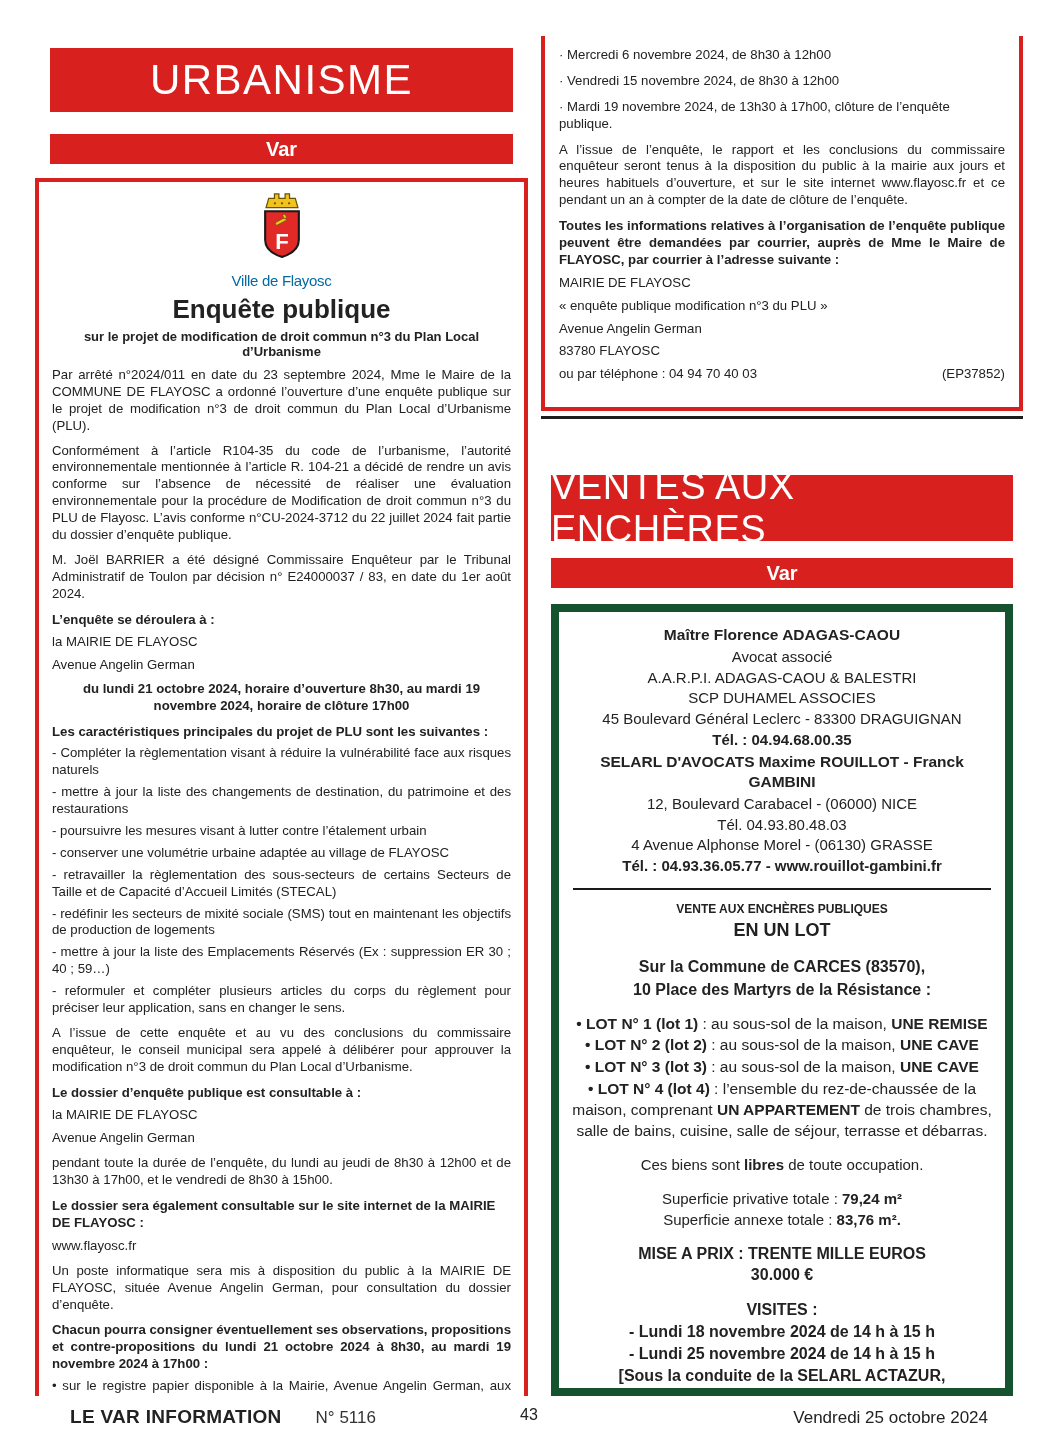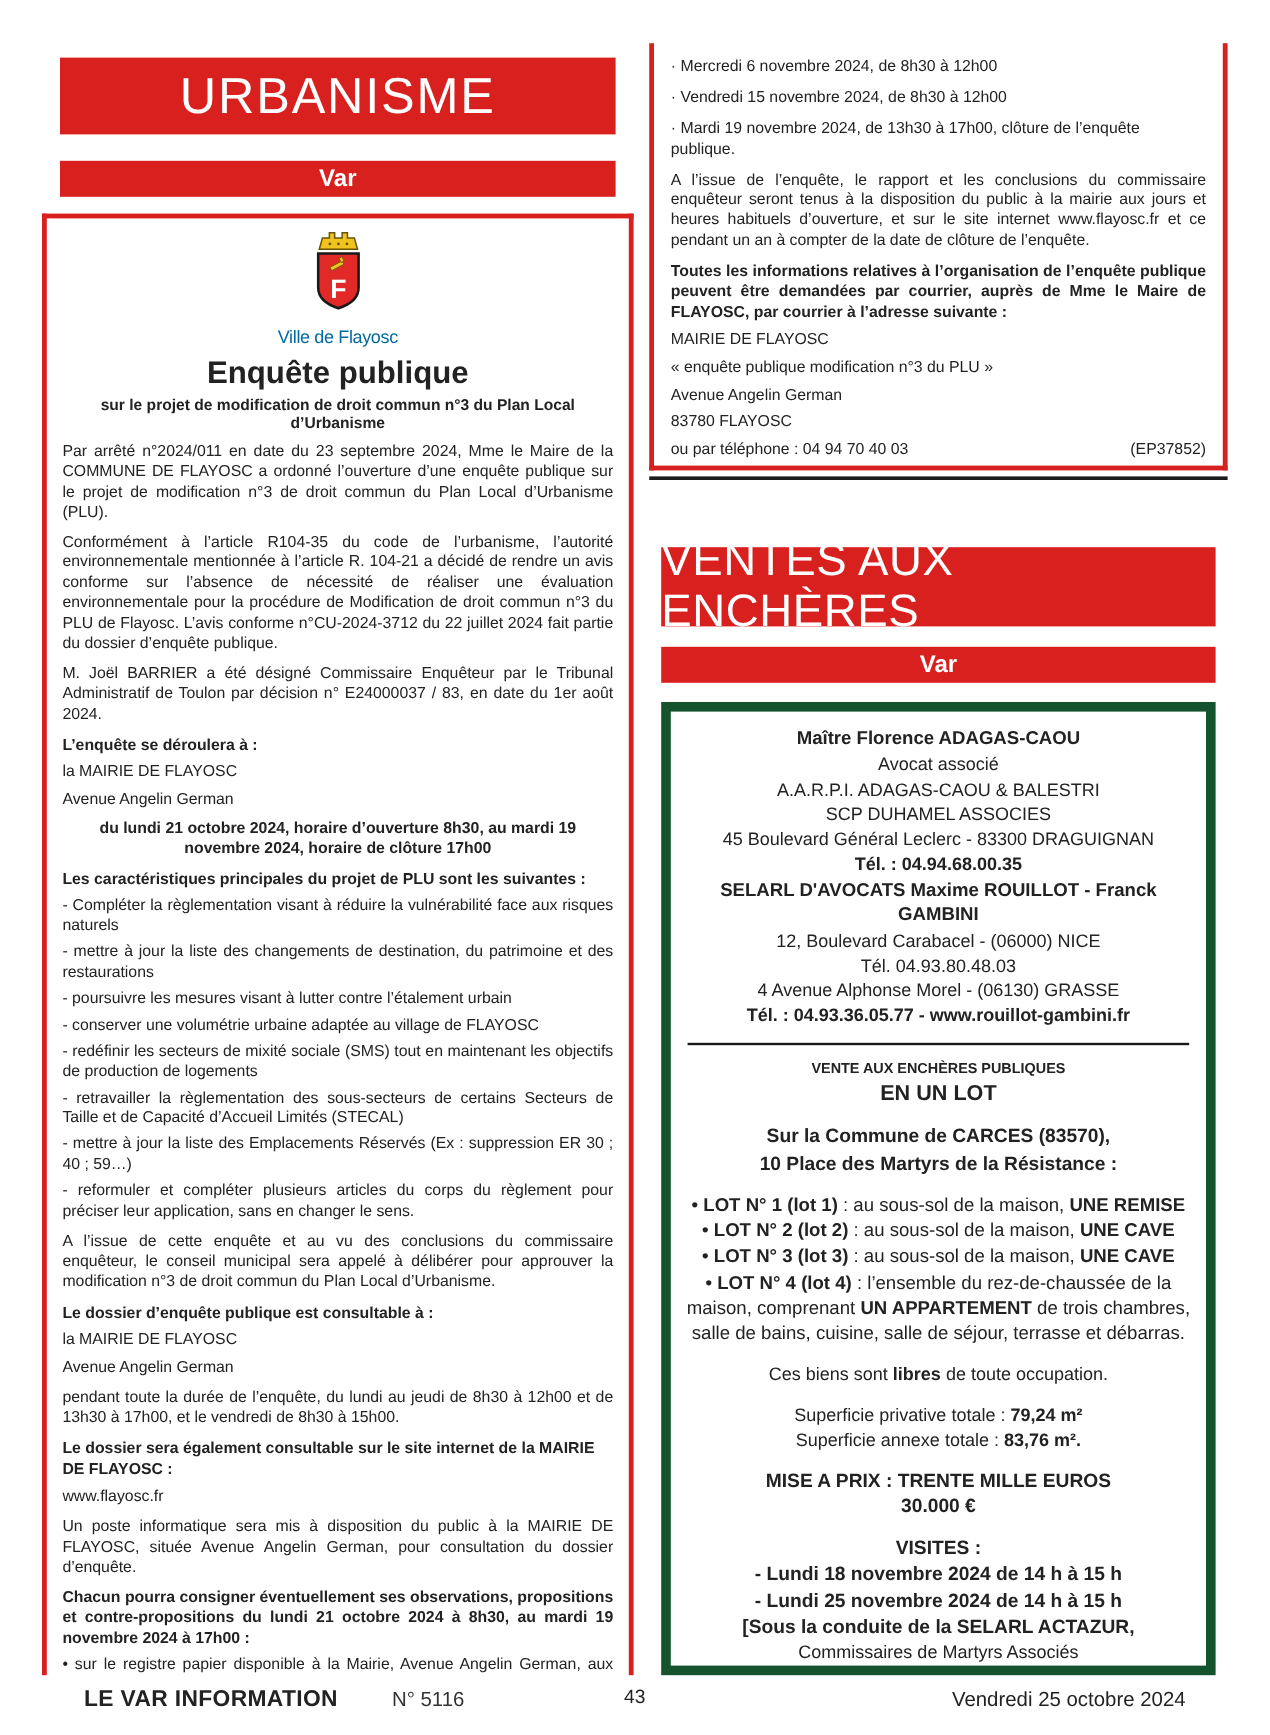--- a/index.html
+++ b/index.html
@@ -17,21 +17,21 @@
 
   
   .banner{background:var(--red);color:#fff;display:flex;align-items:center;justify-content:center;}
   .banner-main{margin:12px 15px 0;height:64px;font-size:42px;letter-spacing:1.5px;}
   .banner-region{margin:22px 15px 0;height:30px;font-size:20px;font-weight:700;}
   .banner-ventes{margin:56px 10px 0;height:66px;font-size:38px;letter-spacing:.5px;}
   .banner-region2{margin:17px 10px 0;height:30px;font-size:20px;font-weight:700;}
 
   
   .ep-box-left{margin-top:14px;border:4px solid var(--red);border-bottom:none;padding:6px 13px 0;flex:1;overflow:hidden;}
-  .ep-box-right{border:4px solid var(--red);border-top:none;padding:2px 14px 7px;}
+  .ep-box-right{border:4px solid var(--red);border-top:none;padding:2px 14px 26px;}
   .black-rule{height:3px;background:#1c1c1c;margin-top:5px;}
 
   .logo-wrap{text-align:center;margin:2px 0 2px;}
   .logo-caption{font-size:15px;color:#0369a1;letter-spacing:-.3px;}
   .ep-title{text-align:center;font-size:26px;font-weight:700;margin:5px 0 4px;}
   .ep-subtitle{text-align:center;font-size:13px;font-weight:700;margin-bottom:7px;}
 
   .p{font-size:13.2px;line-height:1.28;text-align:justify;margin:8px 0;}
   .h{font-size:13.2px;line-height:1.28;font-weight:700;margin:9px 0 3px;}
   .line{font-size:13.2px;line-height:1.28;margin:6px 0;}
@@ -48,21 +48,21 @@
   .adj-line{font-size:15px;line-height:1.32;margin:1px 0;}
   .adj-name{font-weight:700;font-size:15.5px;}
   .adj-gap{height:12px;}
   .b{font-weight:700;}
   .lots-line{font-size:15.5px;line-height:1.34;margin:1px 0;}
   .mise{font-weight:700;font-size:16px;line-height:1.3;margin:1px 0;}
 
   
   .footer{position:absolute;left:0;right:0;bottom:14px;height:26px;padding:0 70px;display:flex;align-items:baseline;}
   .footer-brand{font-weight:700;font-size:19px;letter-spacing:.3px;}
-  .footer-issue{font-size:17px;margin-left:45px;color:#333;}
+  .footer-issue{font-size:17px;margin-left:34px;color:#333;}
   .footer-page{position:absolute;left:50%;transform:translateX(-50%);font-size:16px;}
   .footer-date{margin-left:auto;font-size:17px;}
 </style>
 </head>
 <body>
 
 <div class="page">
   <div class="columns">
 
     <div class="col-left">
@@ -104,22 +104,22 @@
         <div class="h">L’enquête se déroulera à :</div>
         <div class="line">la MAIRIE DE FLAYOSC</div>
         <div class="line">Avenue Angelin German</div>
         <div class="schedule">du lundi 21 octobre 2024, horaire d’ouverture 8h30, au mardi 19 novembre 2024, horaire de clôture 17h00</div>
 
         <div class="h">Les caractéristiques principales du projet de PLU sont les suivantes :</div>
         <div class="bullet">- Compléter la règlementation visant à réduire la vulnérabilité face aux risques naturels</div>
         <div class="bullet">- mettre à jour la liste des changements de destination, du patrimoine et des restaurations</div>
         <div class="bullet">- poursuivre les mesures visant à lutter contre l’étalement urbain</div>
         <div class="bullet">- conserver une volumétrie urbaine adaptée au village de FLAYOSC</div>
+        <div class="bullet">- retravailler la règlementation des sous-secteurs de certains Secteurs de Taille et de Capacité d’Accueil Limités (STECAL)</div>
         <div class="bullet">- redéfinir les secteurs de mixité sociale (SMS) tout en maintenant les objectifs de production de logements</div>
-        <div class="bullet">- retravailler la règlementation des sous-secteurs de certains Secteurs de Taille et de Capacité d’Accueil Limités (STECAL)</div>
         <div class="bullet">- mettre à jour la liste des Emplacements Réservés (Ex : suppression ER 30 ; 40 ; 59…)</div>
         <div class="bullet">- reformuler et compléter plusieurs articles du corps du règlement pour préciser leur application, sans en changer le sens.</div>
 
         <p class="p">A l’issue de cette enquête et au vu des conclusions du commissaire enquêteur, le conseil municipal sera appelé à délibérer pour approuver la modification n°3 de droit commun du Plan Local d’Urbanisme.</p>
 
         <div class="h">Le dossier d’enquête publique est consultable à :</div>
         <div class="line">la MAIRIE DE FLAYOSC</div>
         <div class="line">Avenue Angelin German</div>
         <p class="p">pendant toute la durée de l’enquête, du lundi au jeudi de 8h30 à 12h00 et de 13h30 à 17h00, et le vendredi de 8h30 à 15h00.</p>
 

